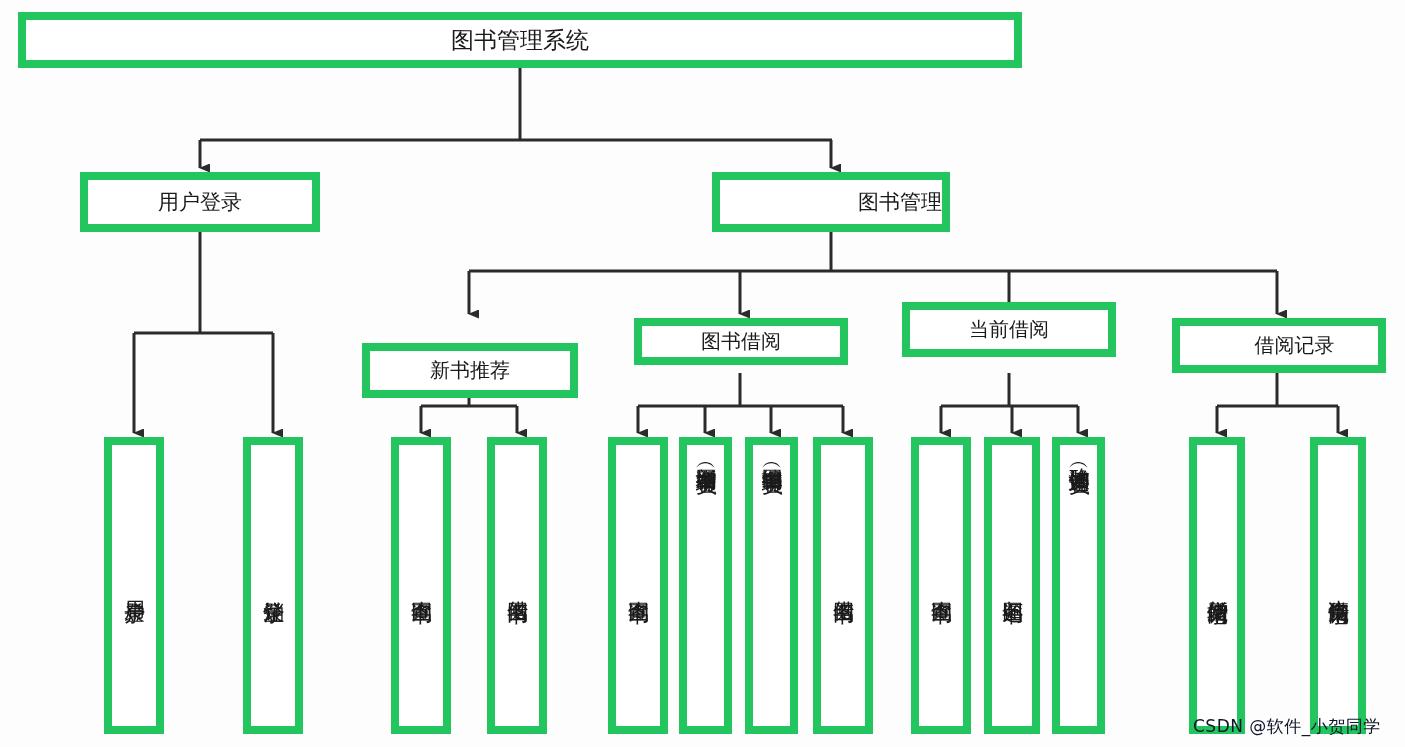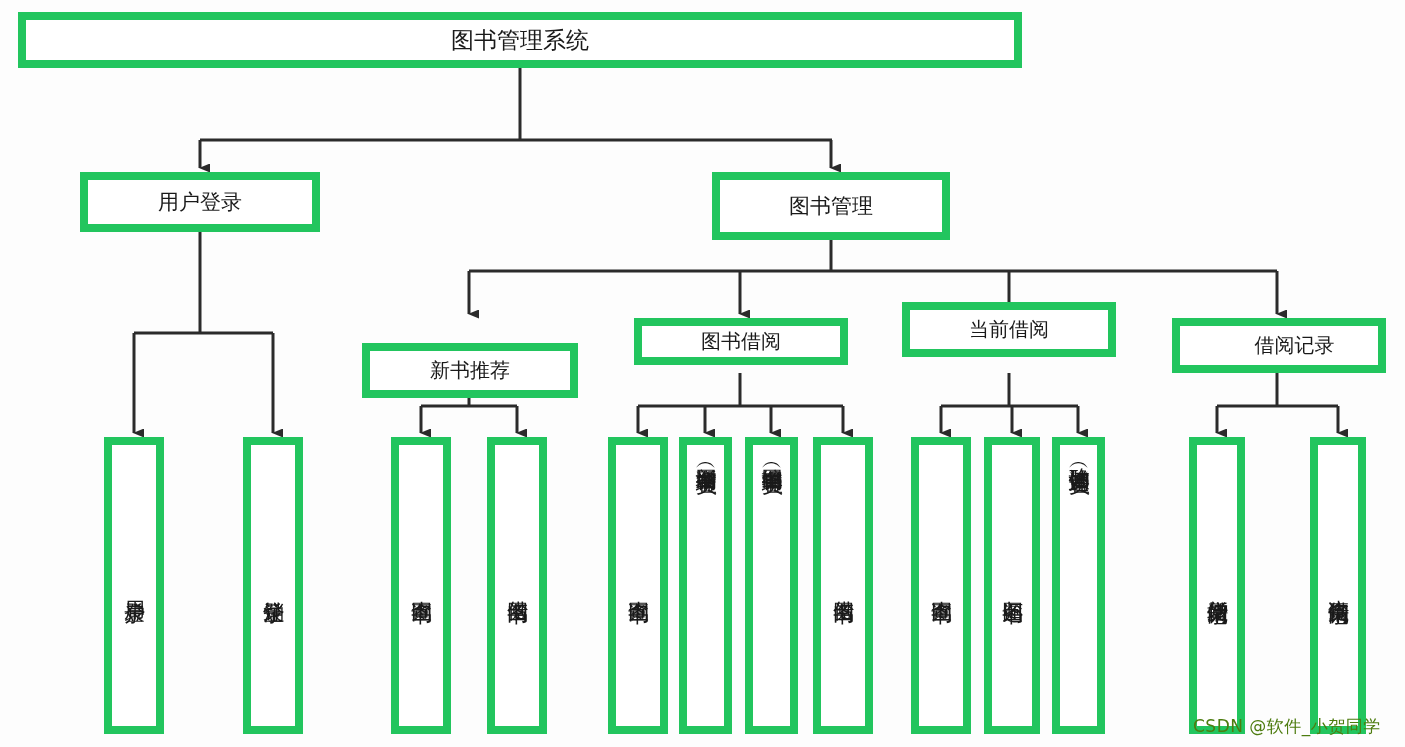--- a/index.html
+++ b/index.html
@@ -56,21 +56,21 @@
     line-height: 1.22;
     letter-spacing: 1px;
     white-space: nowrap;
     text-align: center;
   }
   .node.leaf.toptext {
     align-items: flex-start;
   }
   .watermark {
     position: absolute;
-    color: #4d7c0f;
+    color: #0f172a;
     font-size: 17px;
     white-space: nowrap;
     letter-spacing: 0.5px;
   }
 </style>
 </head>
 <body>
 
 <div id="canvas">
 
@@ -124,21 +124,21 @@
     </g>
   </svg>
 
   <div class="node root" style="left:18px; top:12px; width:1004px; height:56px;">
     <span>图书管理系统</span>
   </div>
 
   <div class="node l1" style="left:80px; top:172px; width:240px; height:60px;">
     <span>用户登录</span>
   </div>
-  <div class="node l1" style="left:712px; top:172px; width:238px; height:68px;">
+  <div class="node l1" style="left:712px; top:172px; width:238px; height:60px;justify-content:flex-end;">
     <span>图书管理</span>
   </div>
 
   <div class="node l2" style="left:362px; top:318px; width:216px; height:55px;margin-top:25px;">
     <span>新书推荐</span>
   </div>
   <div class="node l2" style="left:634px; top:318px; width:214px; height:47px;">
     <span>图书借阅</span>
   </div>
   <div class="node l2" style="left:902px; top:302px; width:214px; height:55px;">

